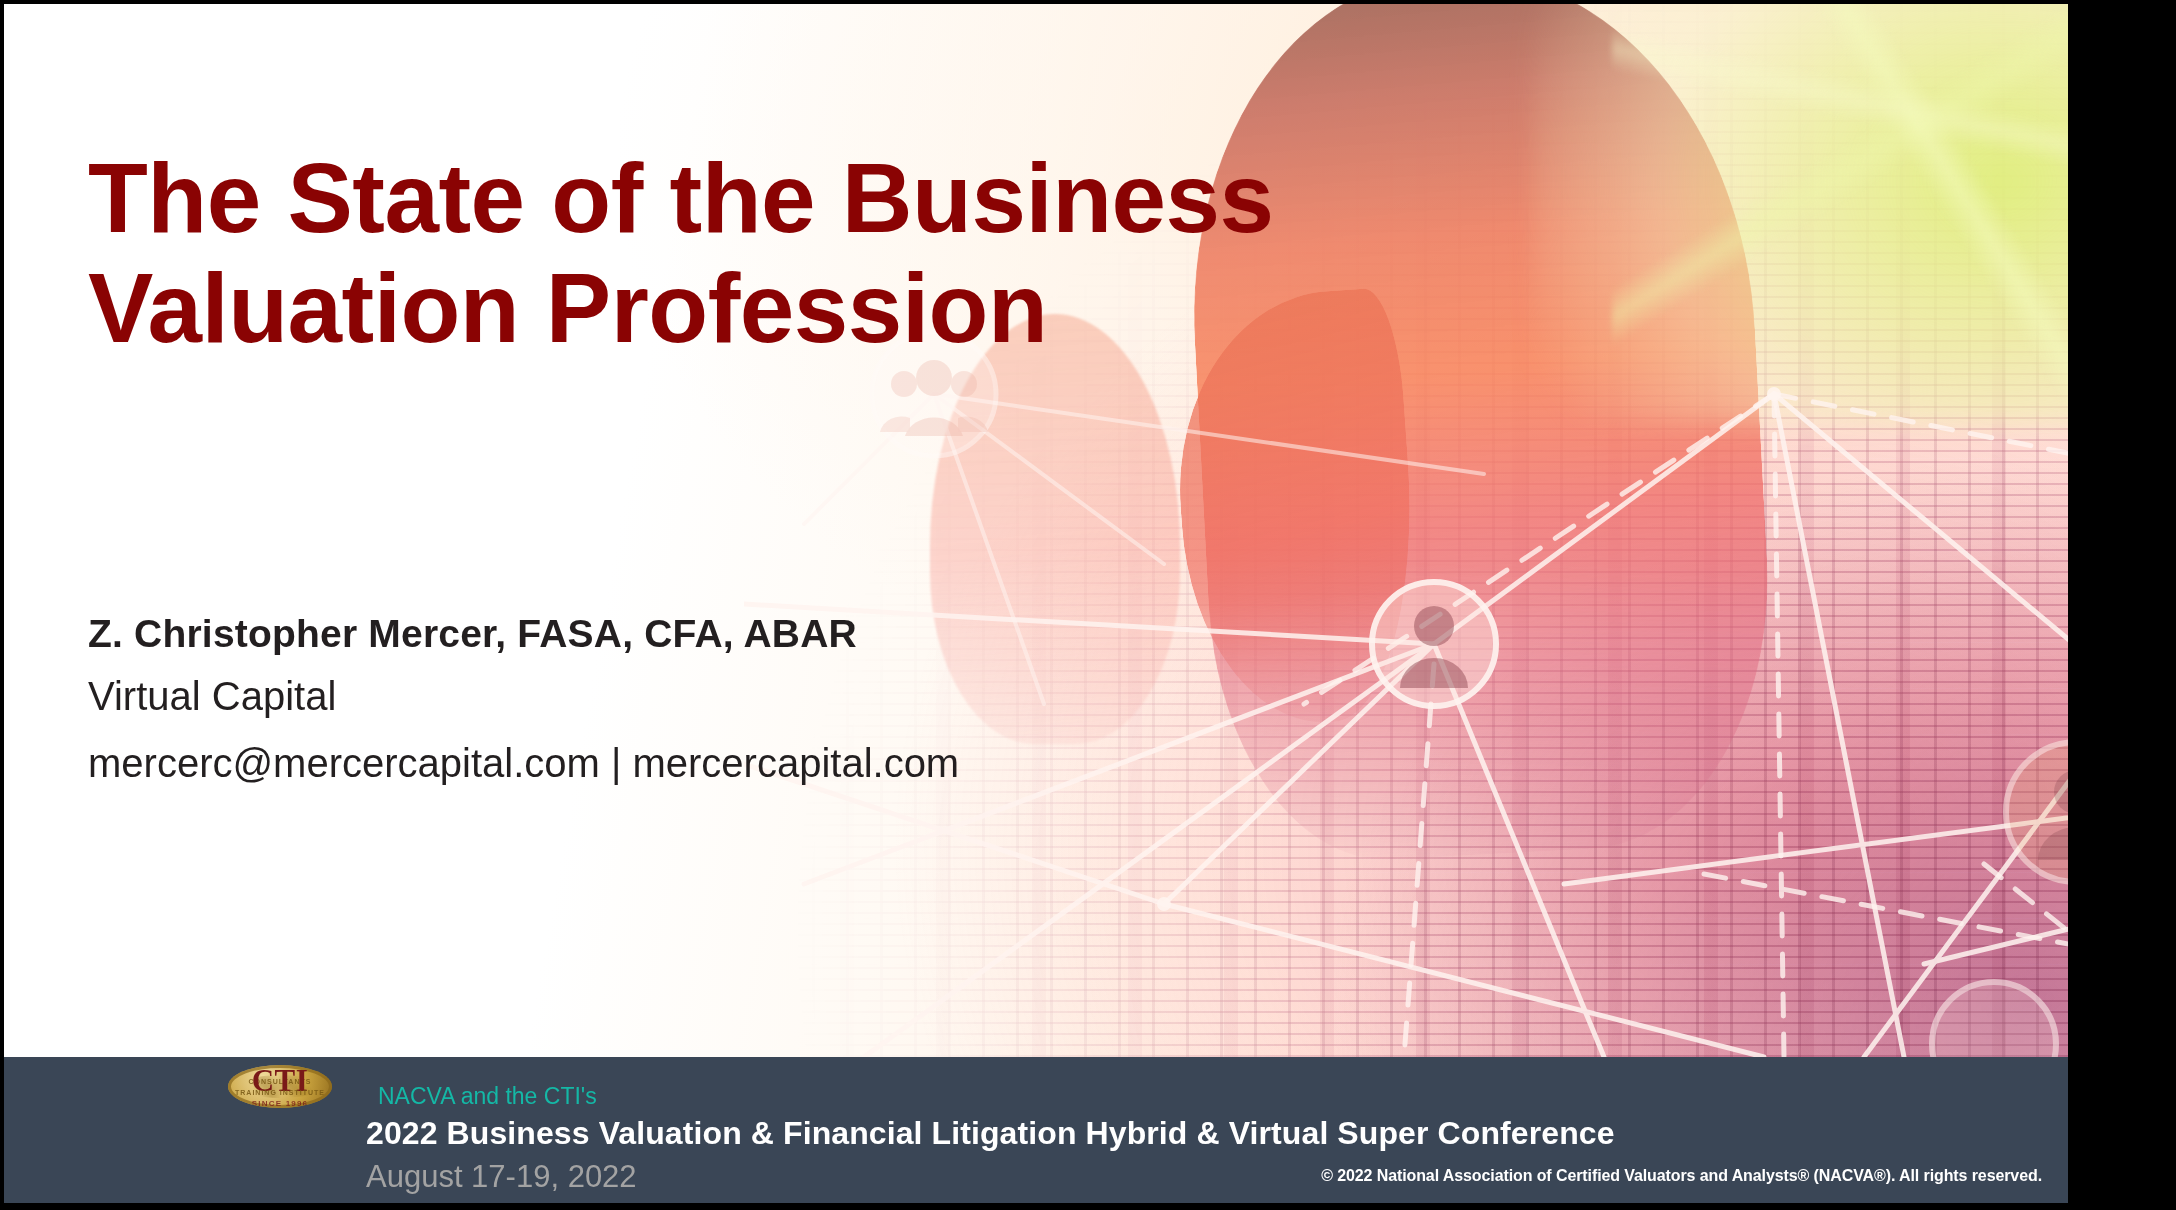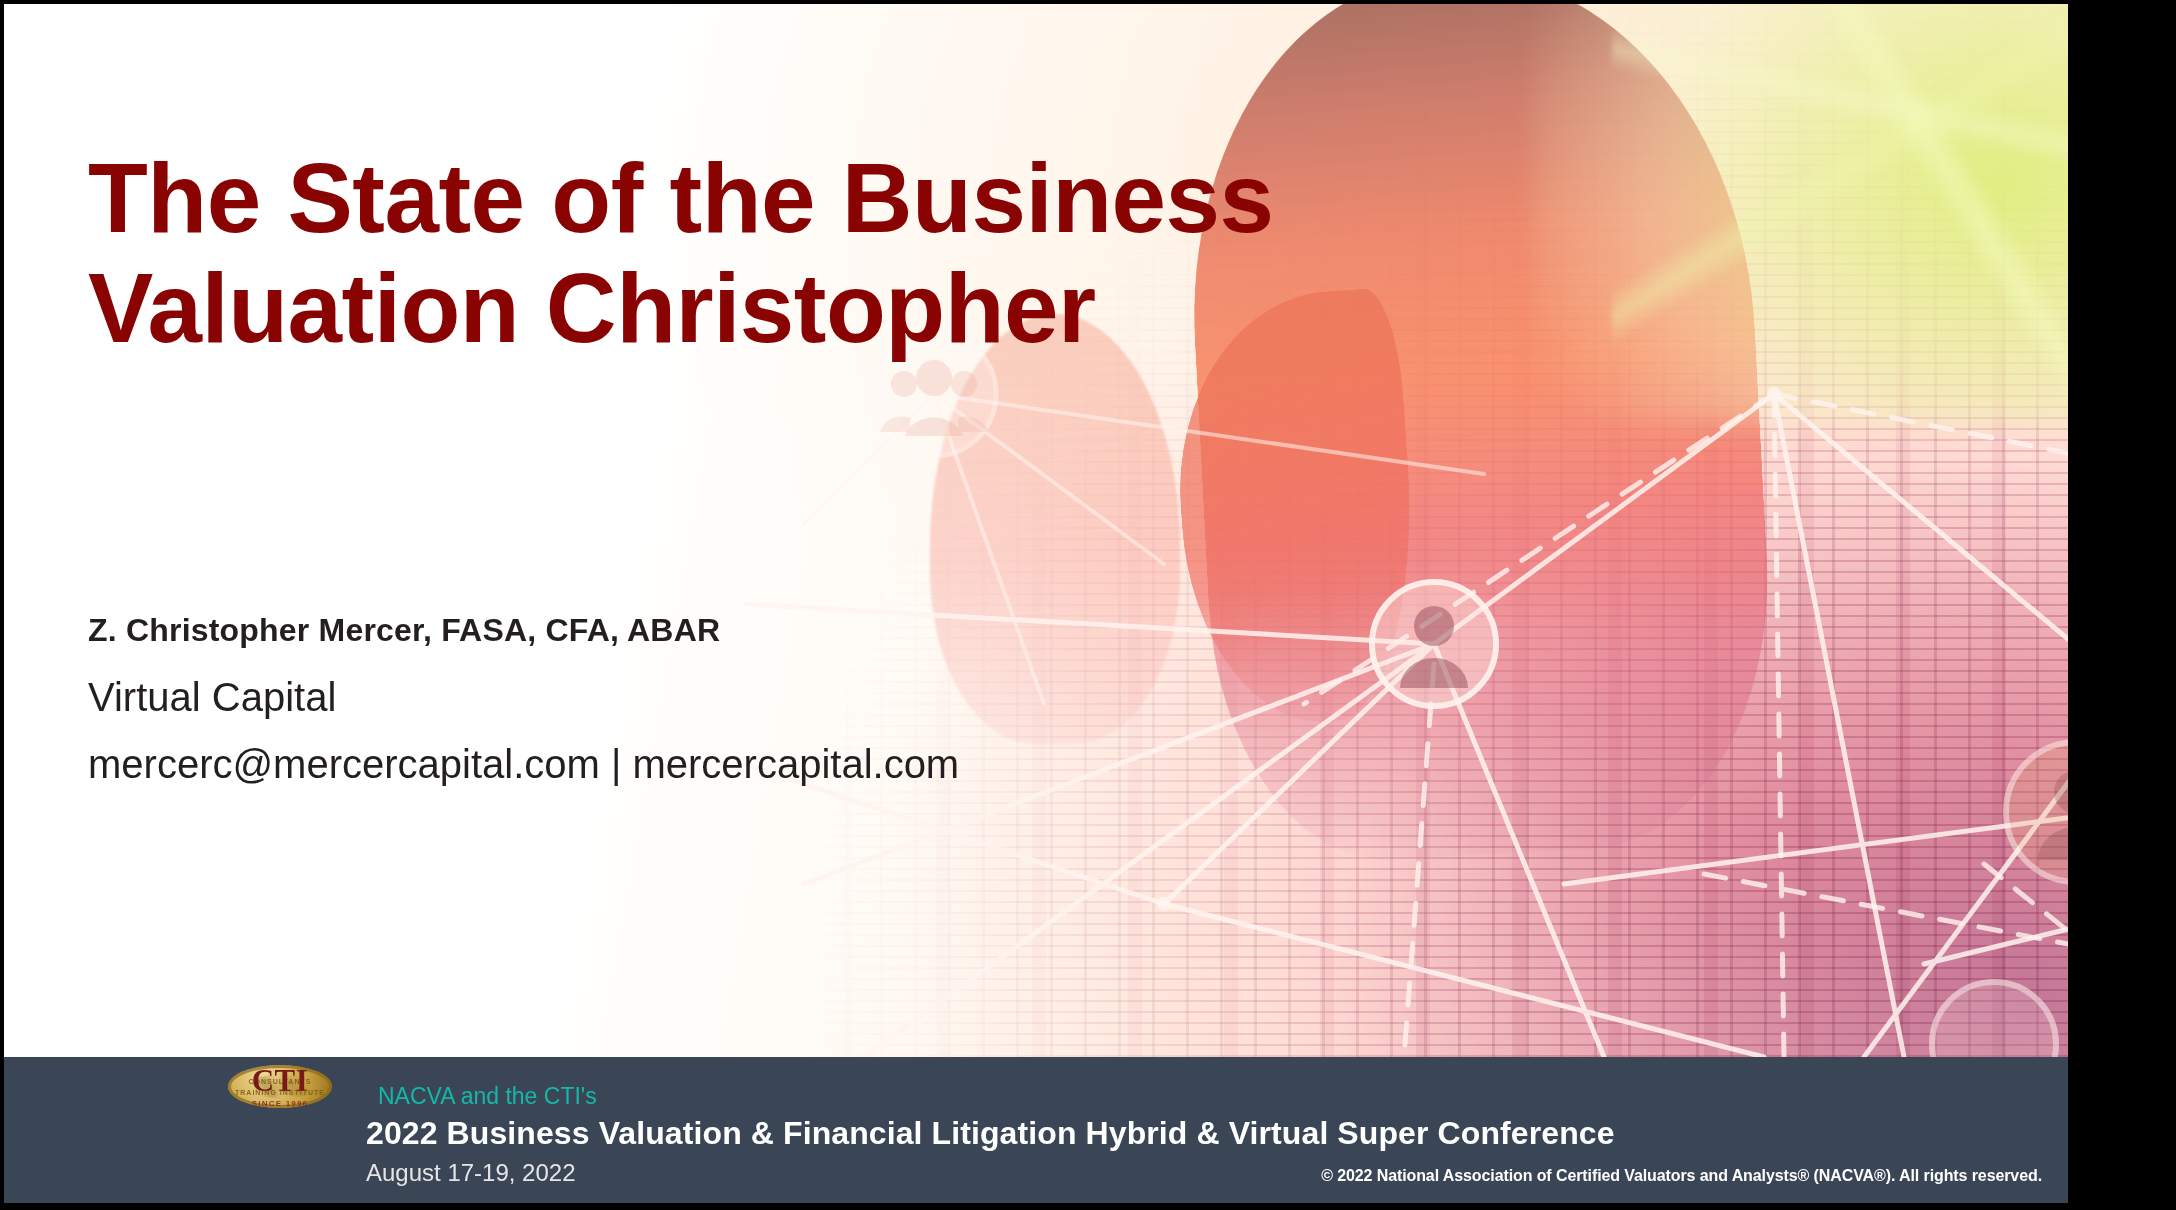--- a/index.html
+++ b/index.html
@@ -158,24 +158,24 @@
     letter-spacing: -0.5px;
   }
 
   #byline {
     position:absolute;
     left: 84px; top: 608px;
     width: 1200px;
   }
   #speaker-name {
     color: #231F20;
-    font-size: 32px;
+    font-size: 39px;
     font-weight: 700;
     letter-spacing: 0.2px;
-    margin: 0 0 26px 0;
+    margin: 0 0 18px 0;
   }
   #speaker-org {
     color: #231F20;
     font-size: 40px;
     font-weight: 400;
     margin: 0 0 22px 0;
   }
   #speaker-contact {
     color: #231F20;
     font-size: 40px;
@@ -286,22 +286,22 @@
     margin: 0 0 5px 12px;
   }
   #footer-conference {
     color: #FFFFFF;
     font-size: 32px;
     font-weight: 700;
     margin: 0 0 7px 0;
     letter-spacing: 0.1px;
   }
   #footer-dates {
-    color: #e5e5e5;
-    font-size: 24px;
+    color: #a3a3a3;
+    font-size: 31px;
     font-weight: 400;
     margin: 0;
   }
   #footer-copyright {
     position:absolute;
     right: 130px;
     bottom: 18px;
     color: #FFFFFF;
     font-size: 16px;
     font-weight: 700;
@@ -394,21 +394,21 @@
             <circle cx="1030" cy="390" r="7"></circle>
             <circle cx="420" cy="900" r="7"></circle>
             <circle cx="1390" cy="690" r="7"></circle>
           </g>
         </svg>
       </div>
     </div>
 
     <div id="title">
       <div>The State of the Business</div>
-      <div>Valuation Christopher</div>
+      <div>Valuation Profession</div>
     </div>
 
     <div id="byline">
       <p id="speaker-name">Z. Christopher Mercer, FASA, CFA, ABAR</p>
       <p id="speaker-org">Virtual Capital</p>
       <p id="speaker-contact">mercerc@mercercapital.com | mercercapital.com</p>
     </div>
   </div>
 
   <div id="footer">

